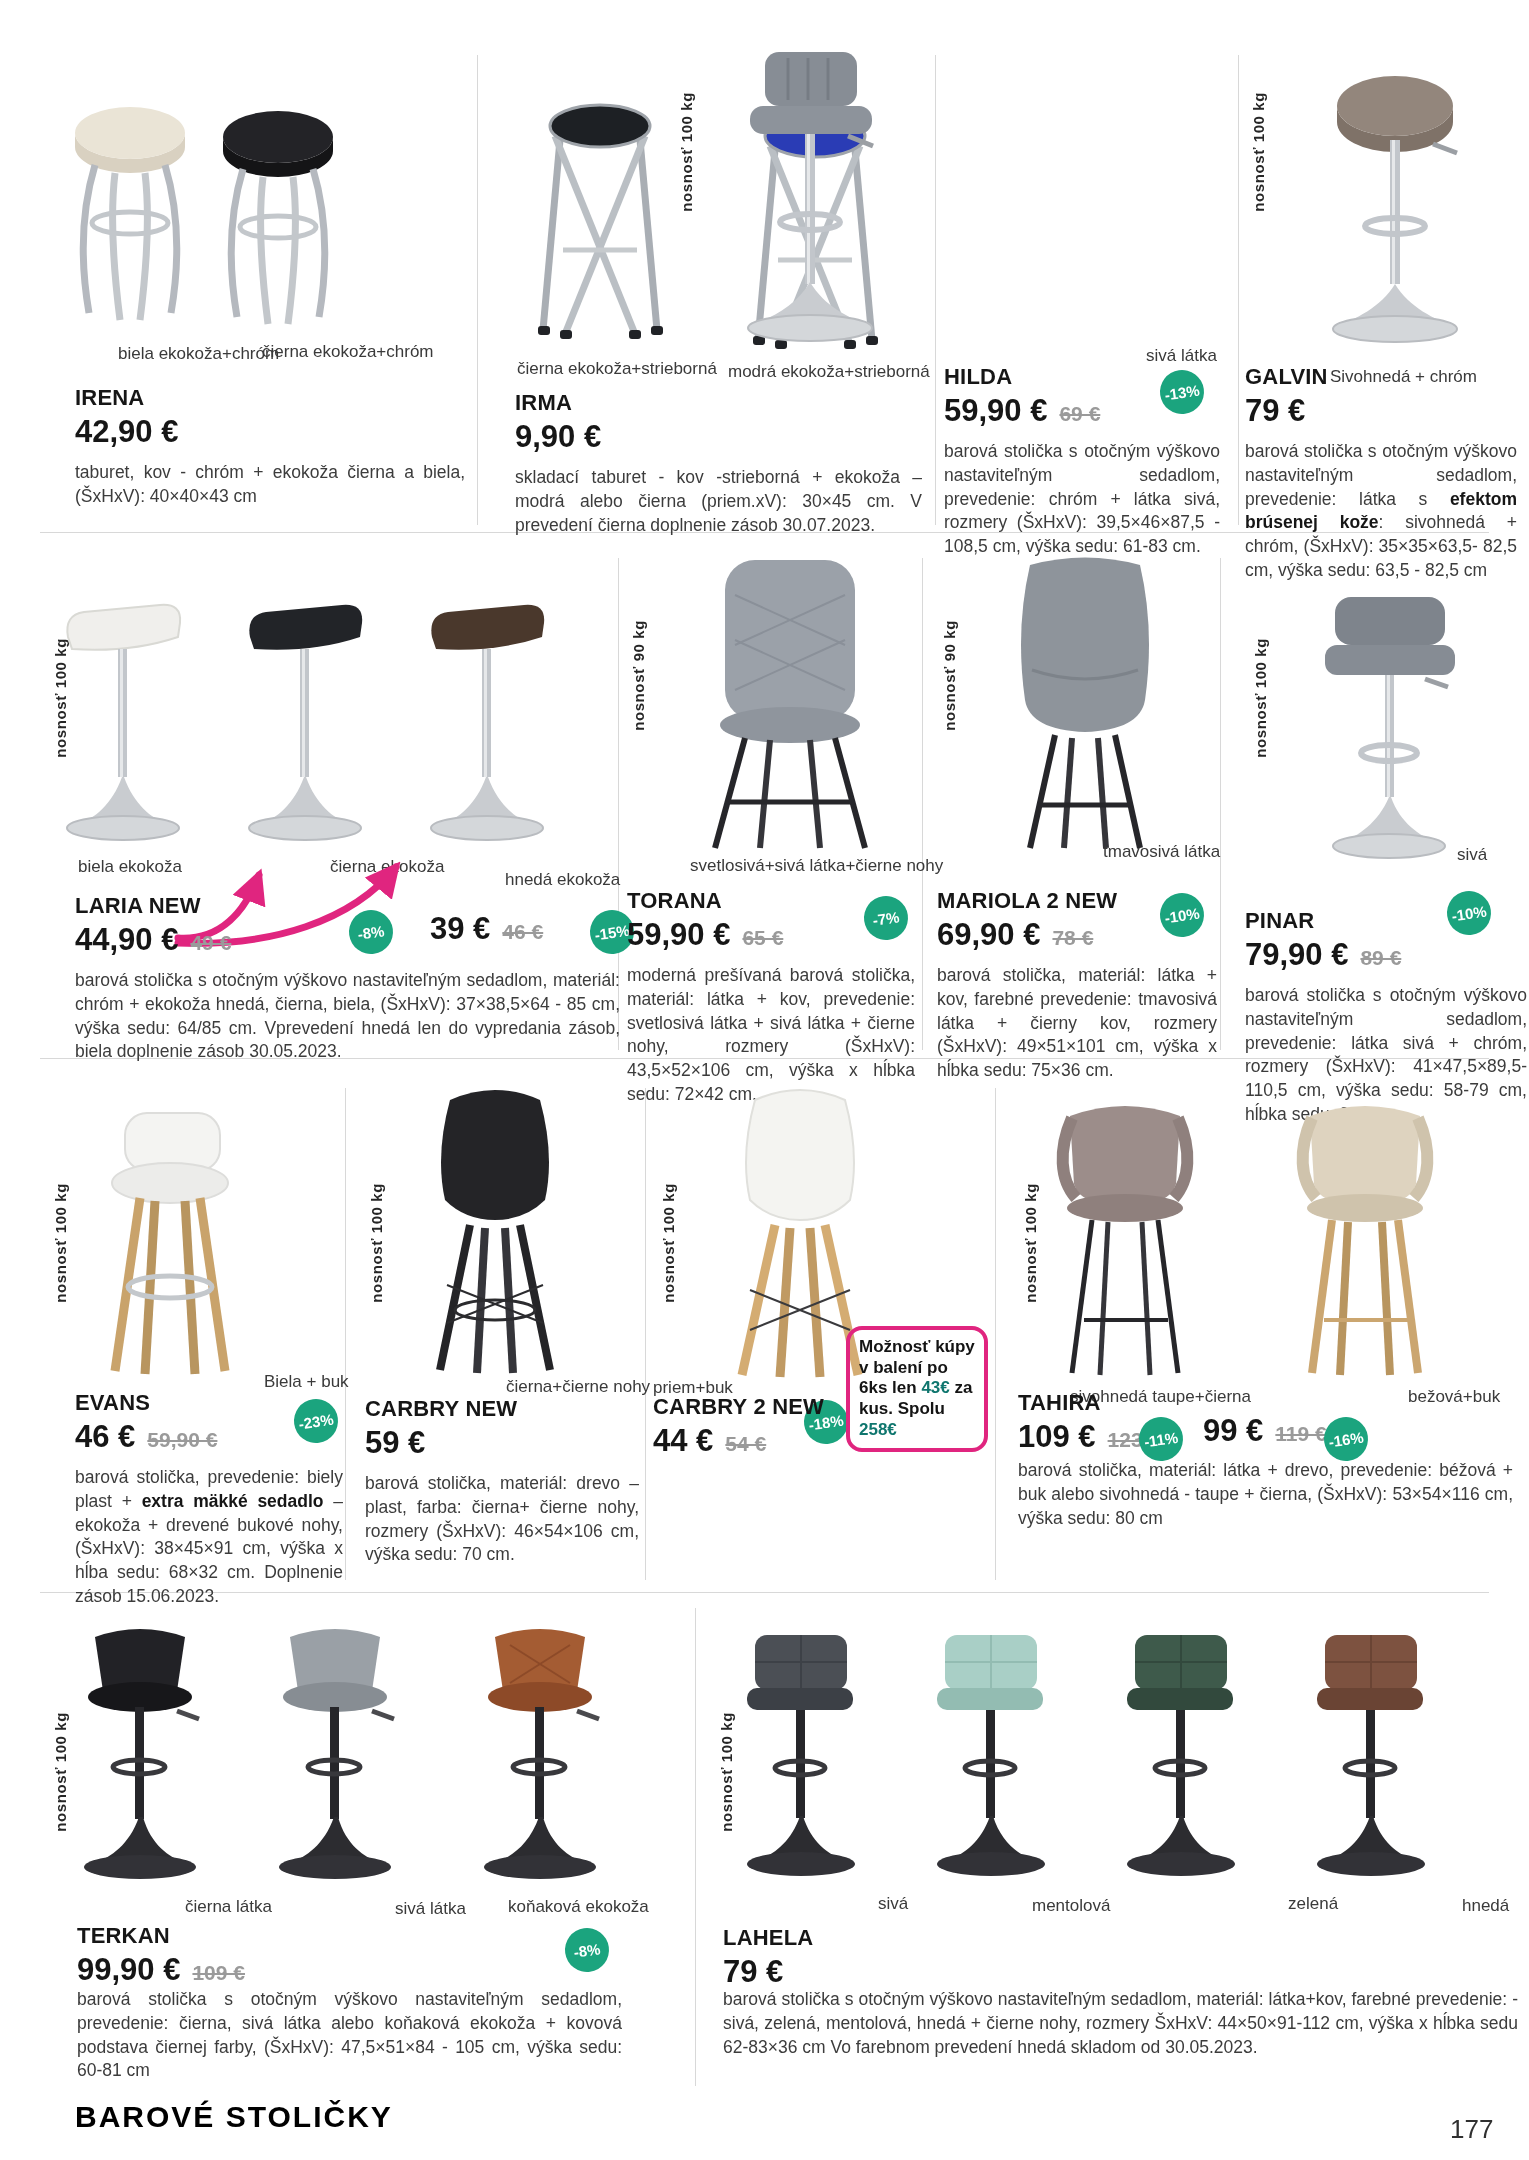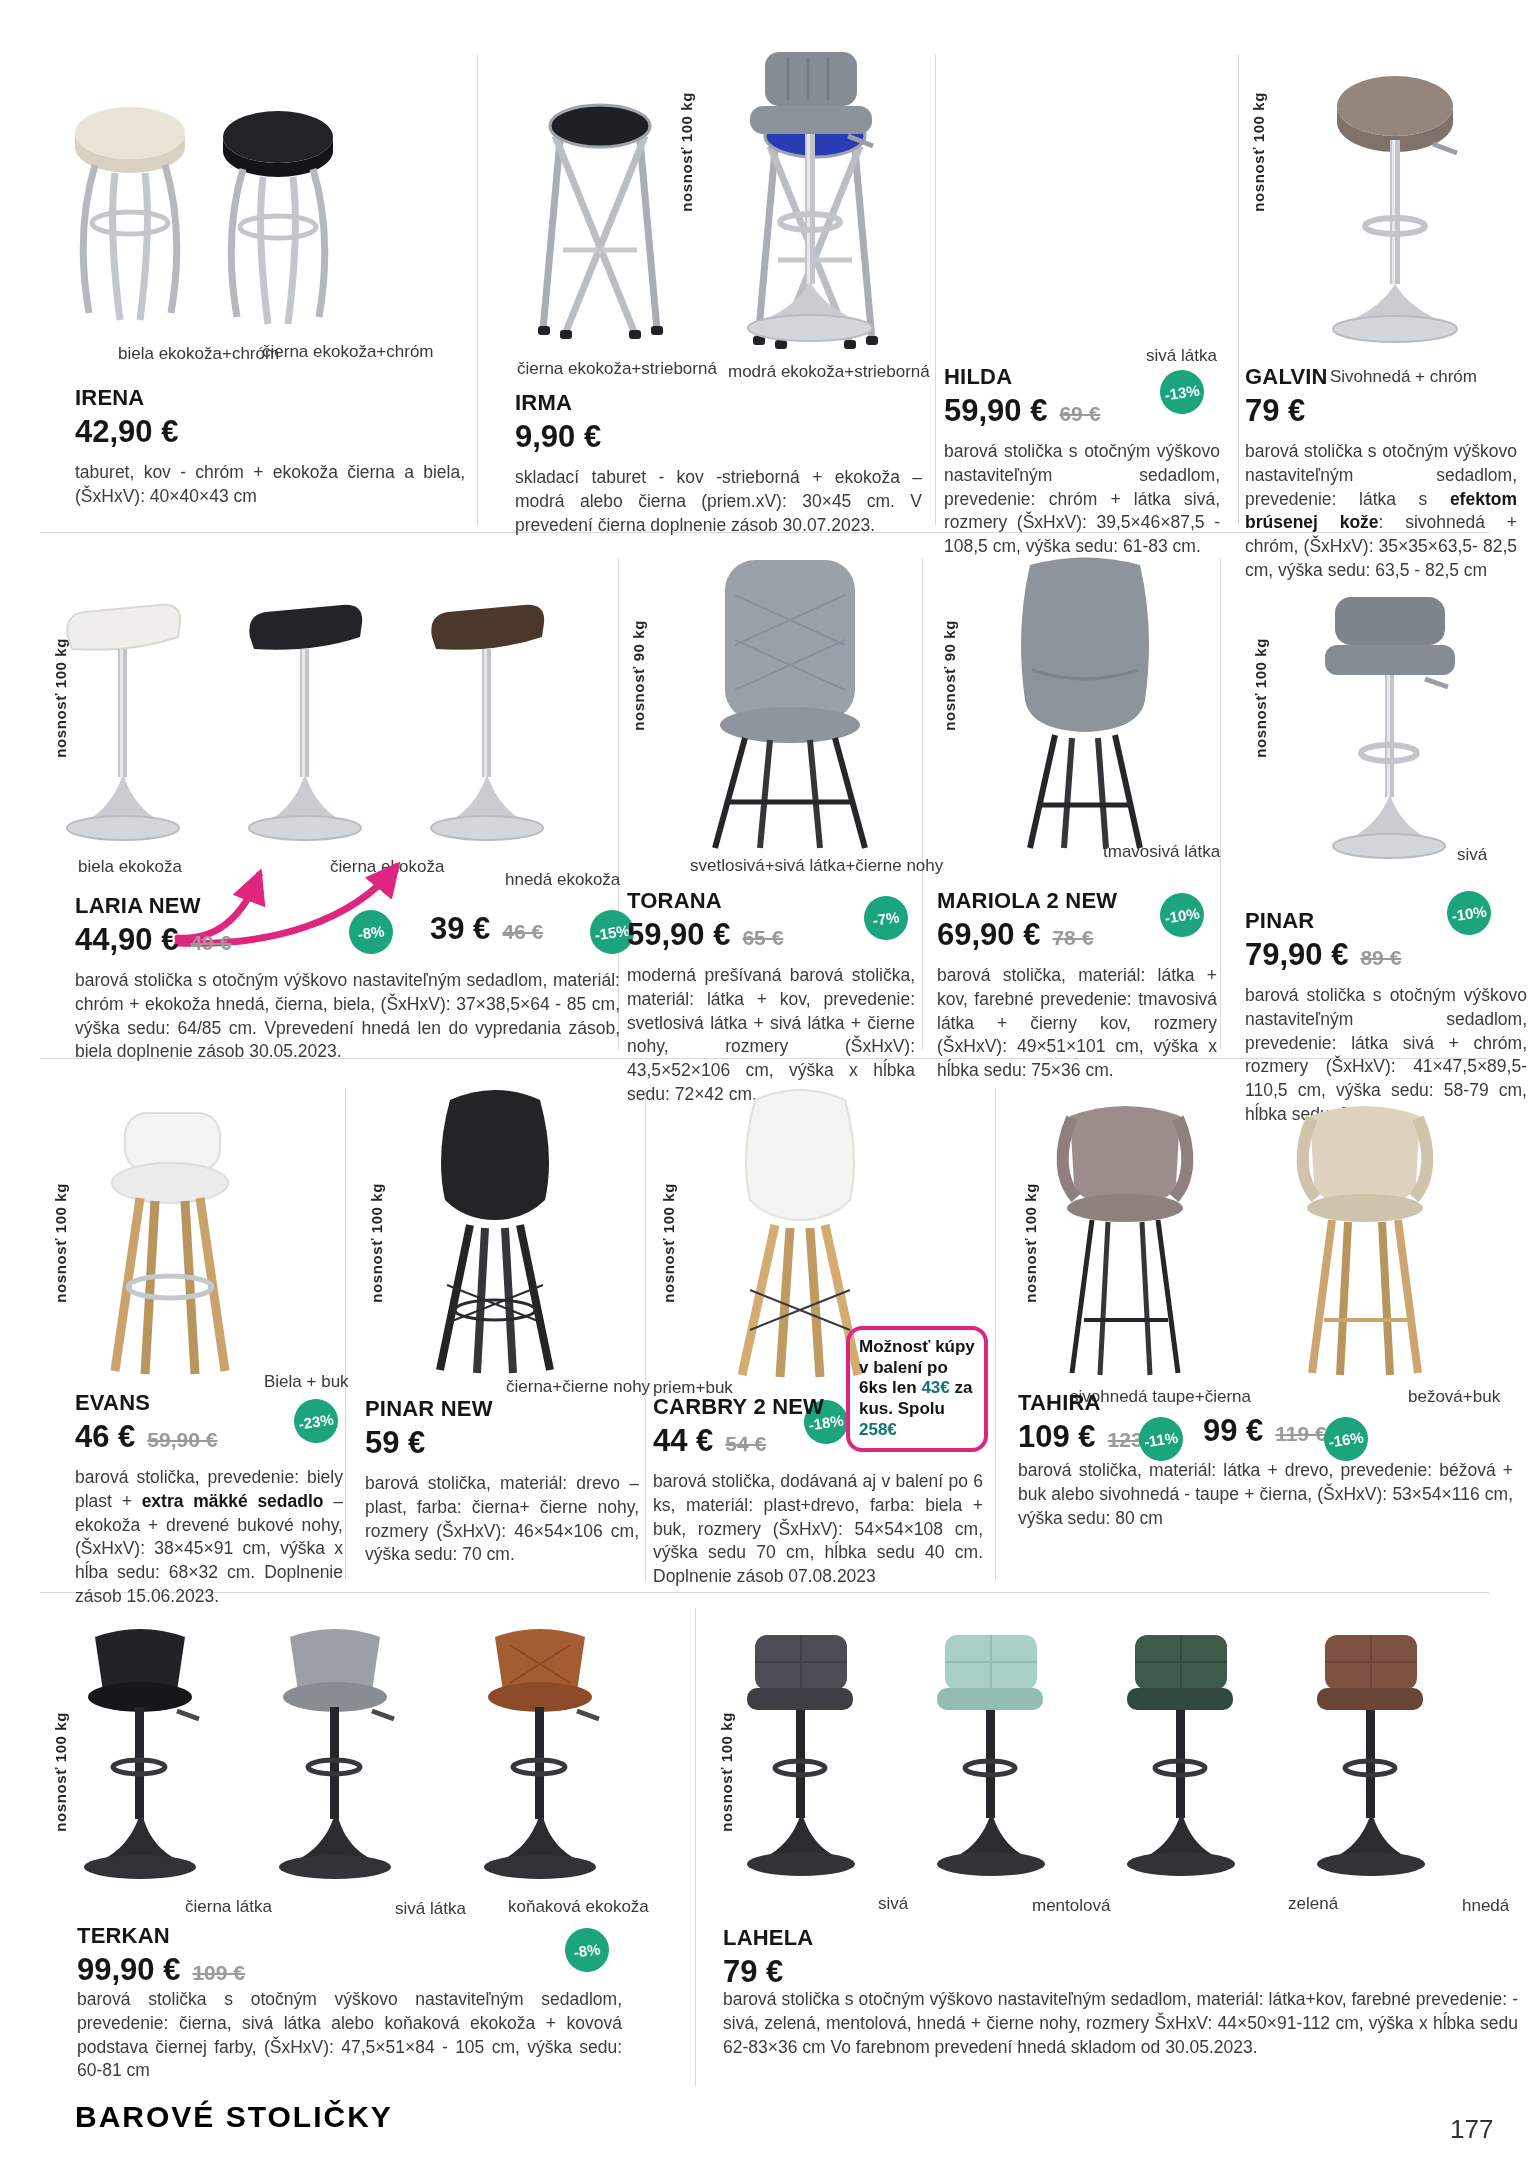--- a/index.html
+++ b/index.html
@@ -301,21 +301,21 @@
     <line x1="85" y1="140" x2="55" y2="285" stroke="#242427" stroke-width="8"></line>
     <line x1="135" y1="140" x2="165" y2="285" stroke="#242427" stroke-width="8"></line>
     <line x1="100" y1="143" x2="92" y2="288" stroke="#35353a" stroke-width="8"></line>
     <line x1="120" y1="143" x2="128" y2="288" stroke="#35353a" stroke-width="8"></line>
     <line x1="62" y1="200" x2="158" y2="238" stroke="#2b2b2e" stroke-width="2"></line>
     <line x1="158" y1="200" x2="62" y2="238" stroke="#2b2b2e" stroke-width="2"></line>
     <ellipse cx="110" cy="225" rx="40" ry="10" fill="none" stroke="#2b2b2e" stroke-width="3"></ellipse>
   </svg>
   <span class="variant" style="left:506px;top:1377px">čierna+čierne nohy</span>
   <article class="card" style="left:365px;top:1396px;width:274px">
-    <h3 class="pname">PINAR NEW</h3>
+    <h3 class="pname">CARBRY NEW</h3>
     <div class="price-row">
         <span class="price">59 €</span>
       </div>
     <p class="desc">barová stolička, materiál: drevo – plast, farba: čierna+ čierne nohy, rozmery (ŠxHxV): 46×54×106 cm, výška sedu: 70 cm.</p>
   </article>
 
   <span class="vload" style="left:660px;top:1183px">nosnosť 100 kg</span>
   <svg class="abs" style="left:680px;top:1085px" width="250" height="300" viewBox="0 0 250 300">
     <path d="M75,15 Q120,-5 165,15 Q180,70 170,115 Q150,135 120,135 Q90,135 70,115 Q60,70 75,15 Z" fill="#f4f4f1" stroke="#e0e0dc" stroke-width="2"></path>
     <line x1="95" y1="140" x2="62" y2="290" stroke="#d4ac72" stroke-width="9"></line>
@@ -327,21 +327,20 @@
   </svg>
   <span class="variant" style="left:653px;top:1378px">priem+buk</span>
   <div class="badge" style="left:804px;top:1400px">-18%</div>
   <div class="promo" style="left:846px;top:1326px"><span>Možnosť kúpy v balení po 6ks len </span><span class="pink">43€</span><span> za kus. Spolu </span><span class="pink">258€</span></div>
   <article class="card" style="left:653px;top:1394px;width:330px">
     <h3 class="pname">CARBRY 2 NEW</h3>
     <div class="price-row">
       <span class="price">44 €</span>
       <span class="old">54 €</span>
     </div>
-    <p class="desc">barová stolička, dodávaná aj v balení po 6 ks, materiál: plast+drevo, farba: biela + buk, rozmery (ŠxHxV): 54×54×108 cm, výška sedu 70 cm, hĺbka sedu 40 cm. Doplnenie zásob 07.08.2023</p>
   </article>
 
   <span class="vload" style="left:1022px;top:1183px">nosnosť 100 kg</span>
   <svg class="abs" style="left:1030px;top:1088px" width="470" height="295" viewBox="0 0 470 295">
     <g>
       <path d="M40,28 Q95,8 150,28 L146,96 Q140,118 95,118 Q50,118 44,96 Z" fill="#9c8d8a"></path>
       <path d="M42,30 C28,62 30,92 46,110" fill="none" stroke="#8f807d" stroke-width="12"></path>
       <path d="M148,30 C162,62 160,92 144,110" fill="none" stroke="#8f807d" stroke-width="12"></path>
       <ellipse cx="95" cy="120" rx="58" ry="14" fill="#8f807d"></ellipse>
       <line x1="62" y1="132" x2="42" y2="285" stroke="#26262a" stroke-width="5"></line>

